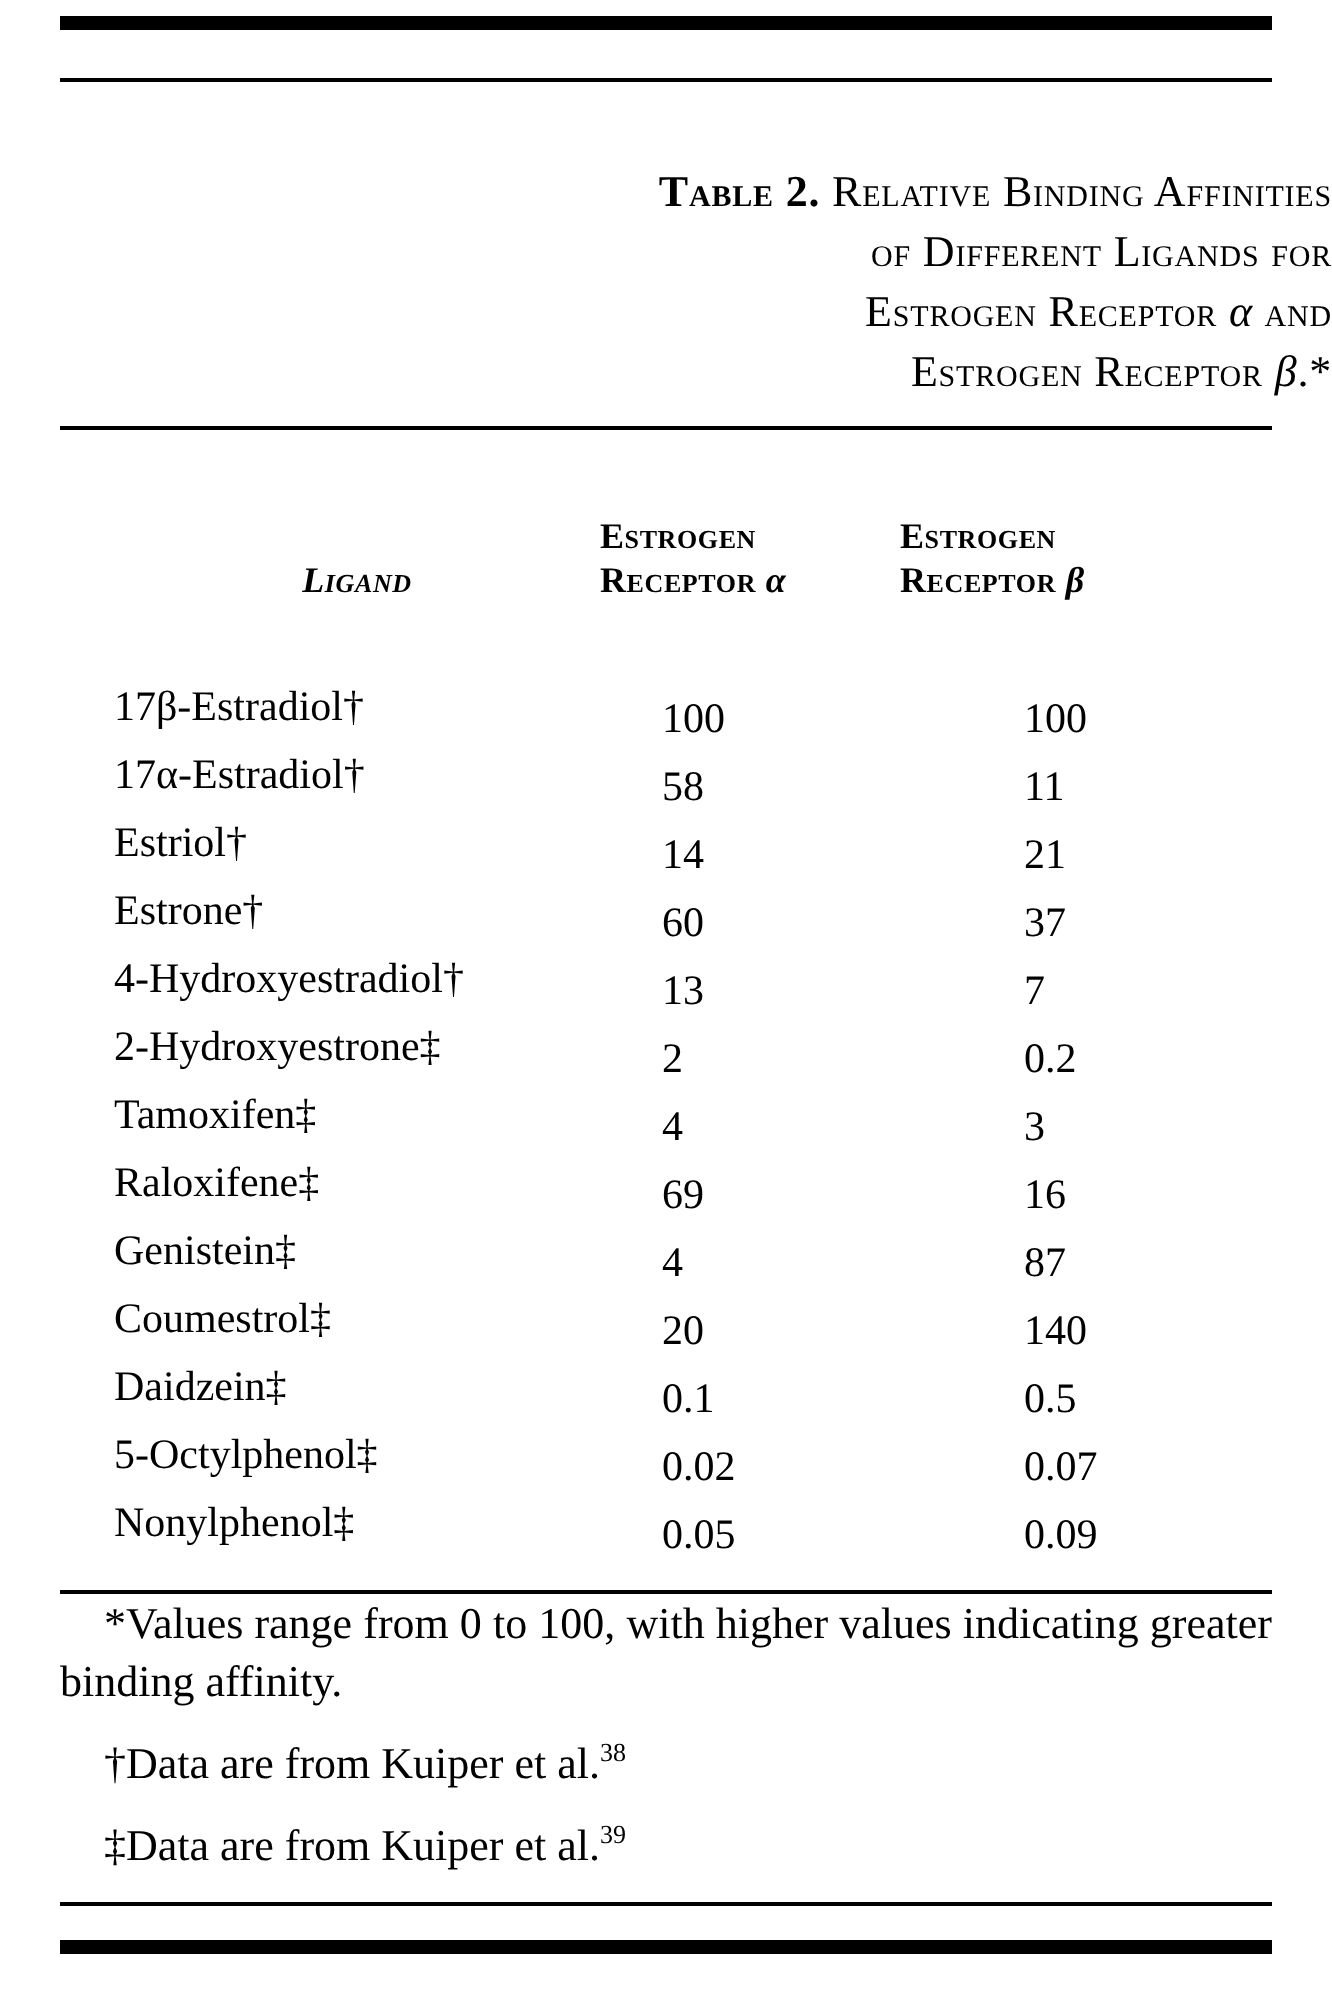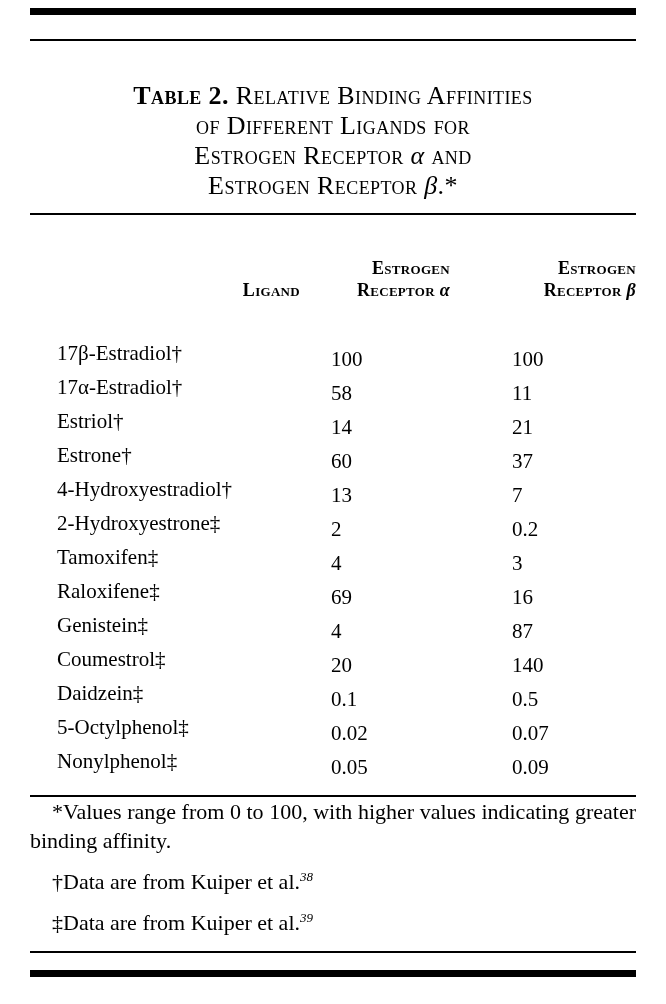--- a/index.html
+++ b/index.html
@@ -14,44 +14,44 @@
     box-sizing:border-box;
     padding-top:8px;
   }
   .rule { margin:0 30px; background:#000; }
   .rule-thick { height:7px; }
   .rule-thin  { height:2px; }
   .rule-top-thin { margin-top:24px; }
 
   .title {
     margin-top:40px;
-    text-align:center;
+    text-align:right;
     font-variant:small-caps;
-    font-size:26px;
+    font-size:22px;
     line-height:30px;
     letter-spacing:0.4px;
   }
   .title .t-label { font-weight:700; }
   .sym { font-variant:normal; font-style:italic; }
 
   .rule-under-title { margin-top:12px; }
 
   .head-row {
     margin:42px 30px 0 30px;
     display:grid;
     grid-template-columns:270px 150px 186px;
     align-items:end;
     font-variant:small-caps;
     font-weight:700;
     font-size:18px;
     line-height:22px;
     letter-spacing:0.3px;
   }
-  .head-ligand { padding-left:27px; text-align:right; }
-  .head-col { text-align:right; }
+  .head-ligand { padding-left:27px; text-align:center;font-style:italic; }
+  .head-col { text-align:left; }
 
   .rows { margin:34px 30px 0 30px; }
   .row {
     display:grid;
     grid-template-columns:270px 150px 186px;
     height:34px;
     align-items:center;
     font-size:21px;
     gap:31px;
   }
@@ -61,21 +61,21 @@
   .rule-above-notes { margin-top:18px; }
 
   .notes { margin:0 30px 0 30px; font-size:22px; }
   .note {
     text-indent:22px;
     text-align:justify;
     line-height:29px;
     margin:0 0 0 0;
   }
   .note + .note { margin-top:12px; }
-  .note sup { font-size:13px; line-height:0;font-style:italic; }
+  .note sup { font-size:13px; line-height:0; }
 
   .rule-bottom-thin { margin-top:14px; }
   .rule-bottom-thick { margin-top:17px; }
 </style>
 </head>
 <body>
 
 <div class="page">
 
   <div class="rule rule-thick"></div>

